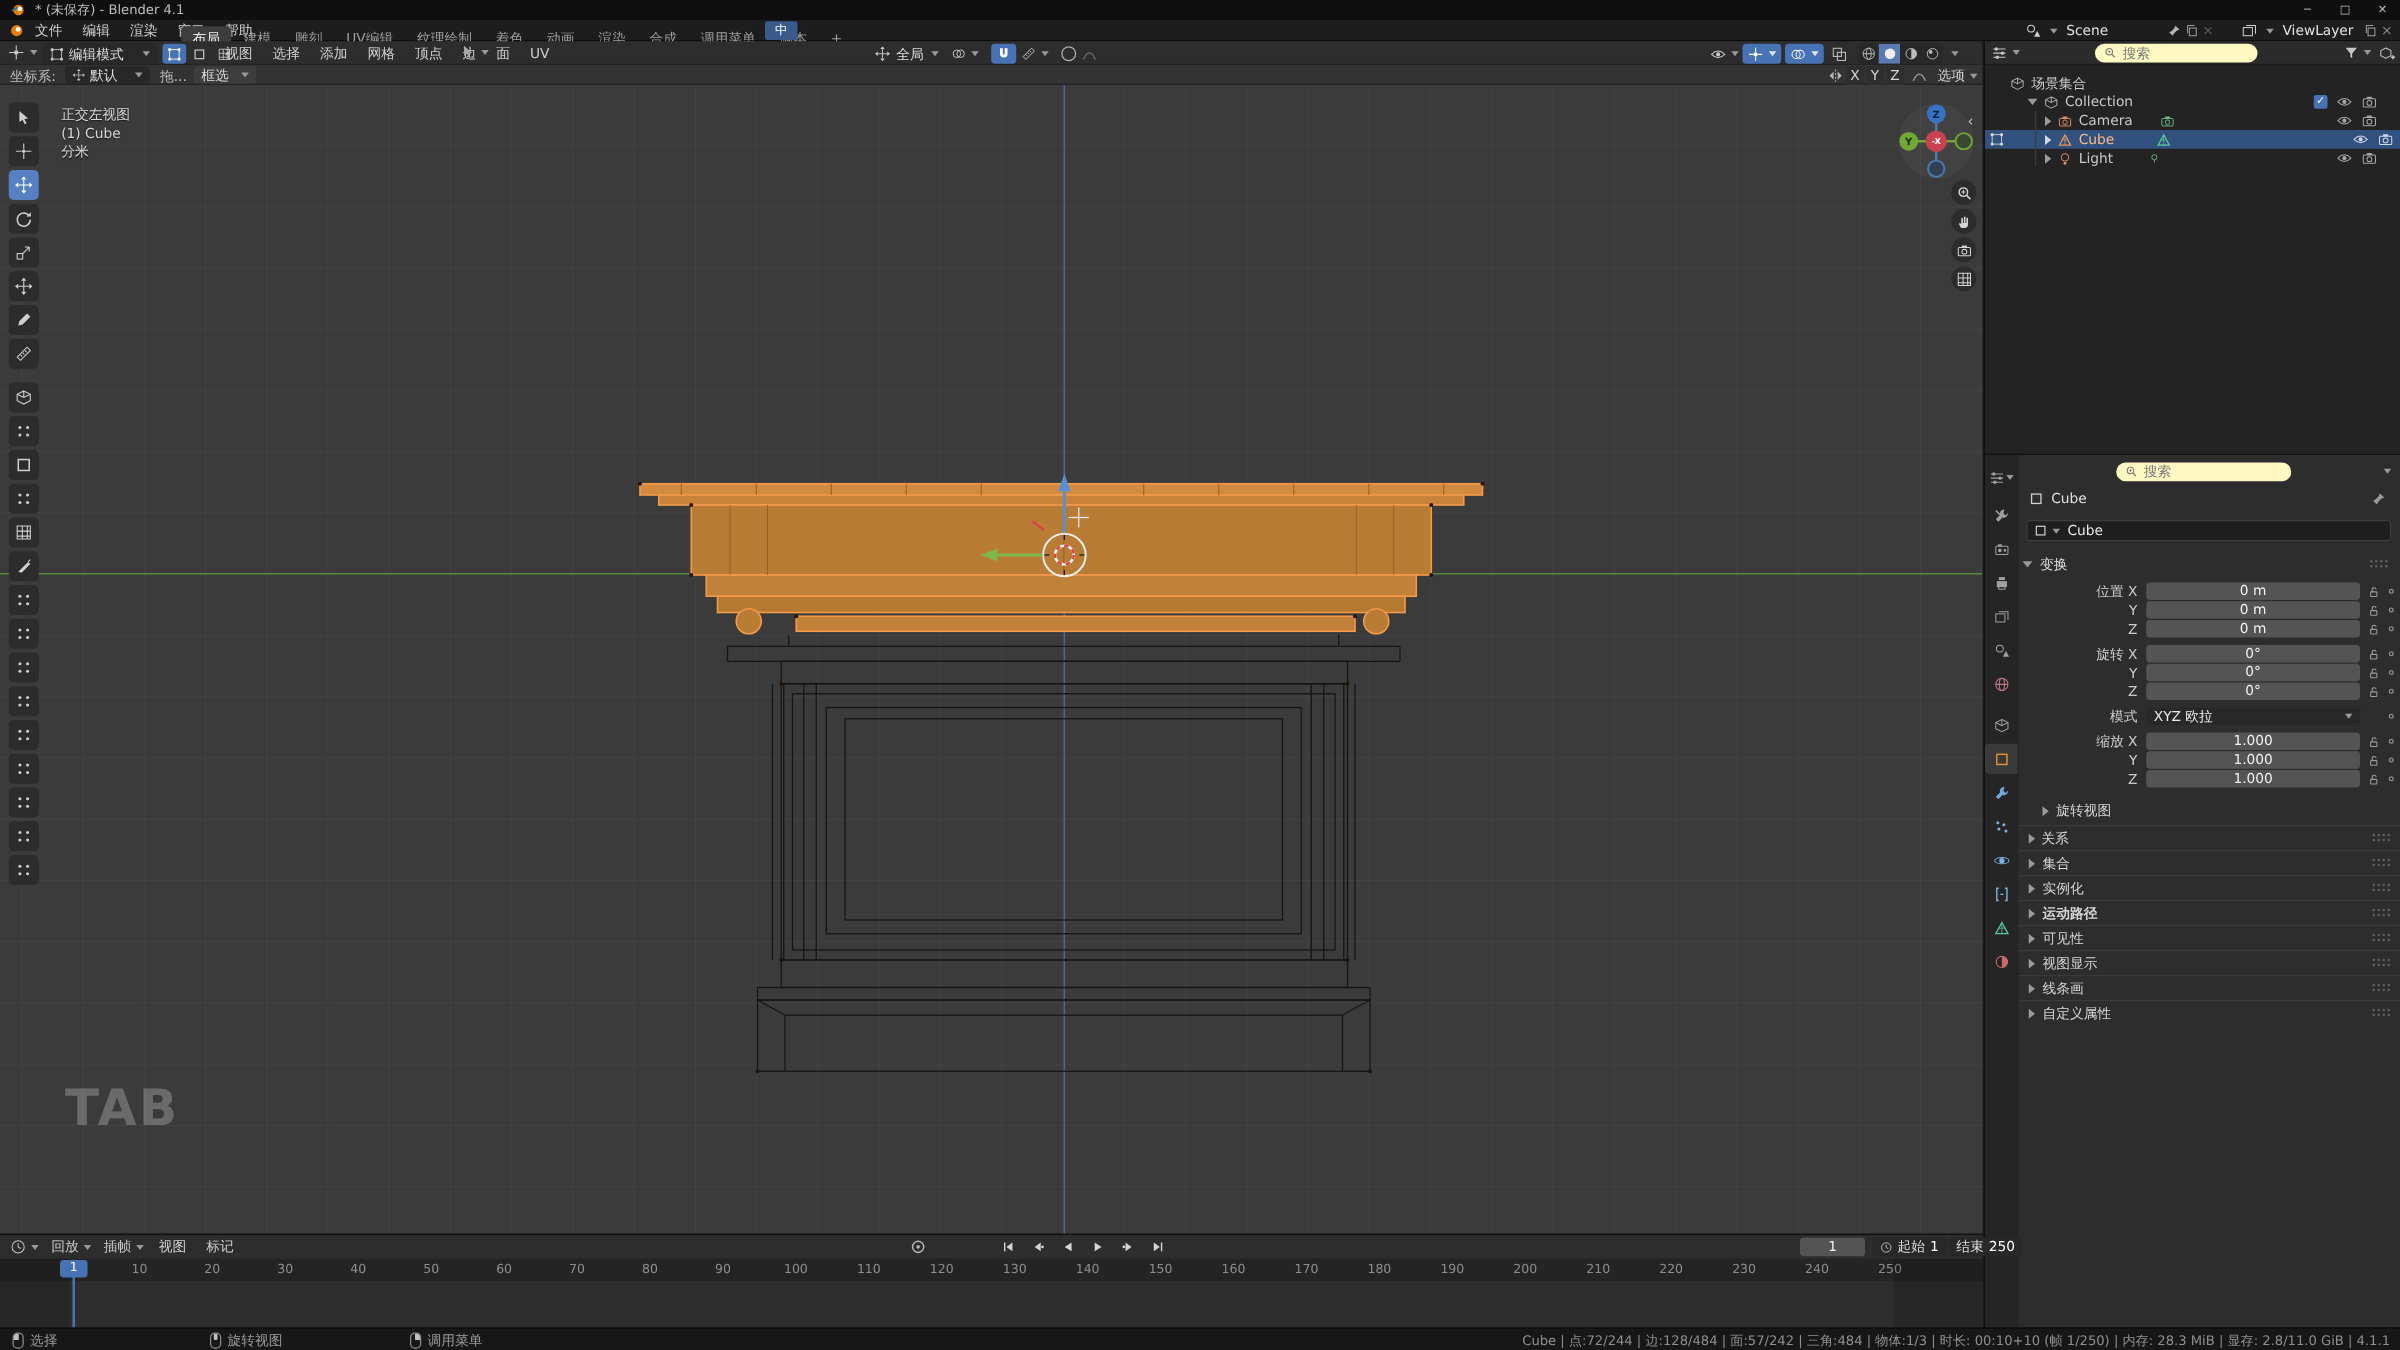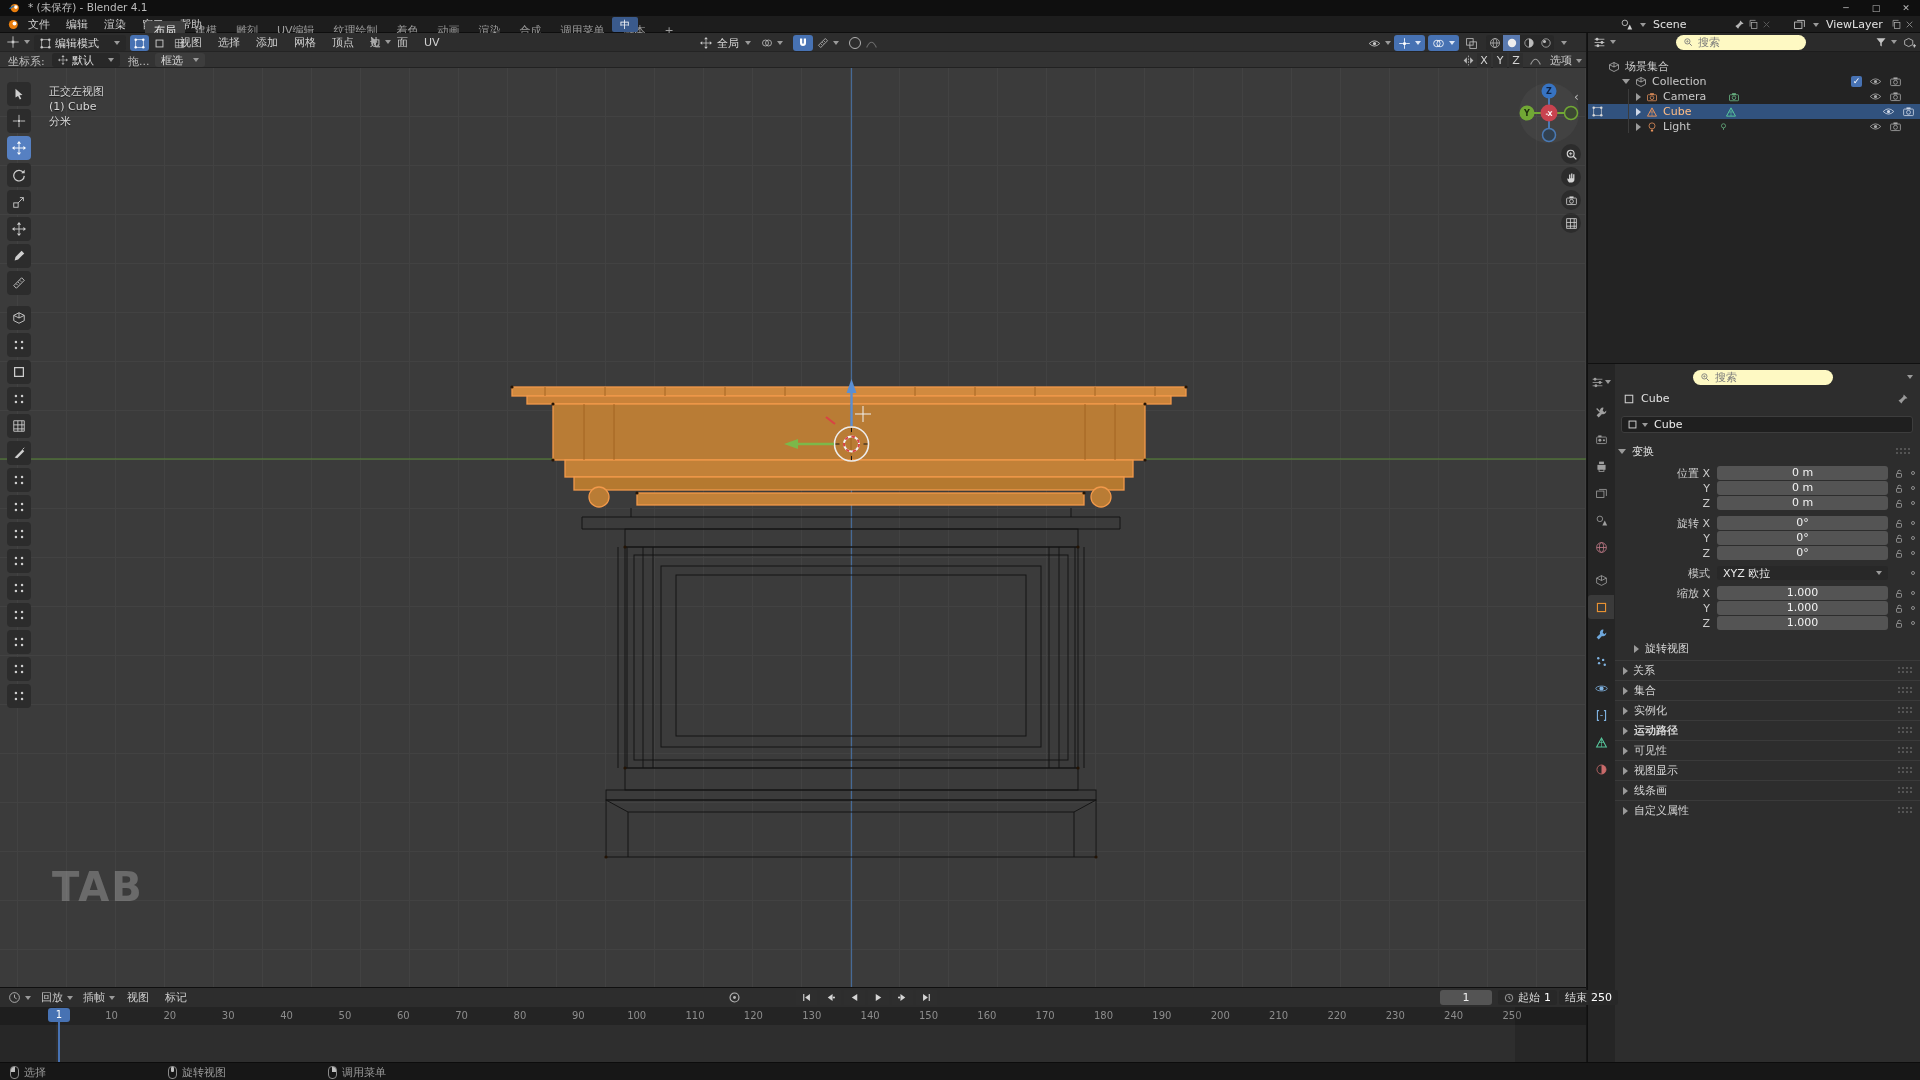--- a/index.html
+++ b/index.html
@@ -1208,13 +1208,14 @@
       </div>
       <div class="hint" style="left: 168px; align-items: center;">
         <span class="mouse mm"></span>
         <div>旋转视图</div>
       </div>
       <div class="hint" style="left: 328px;">
         <span class="mouse mr"></span>
         <div>调用菜单</div>
       </div>
     </div>
+  <span class="a" style="right:8px;top:3px;position:absolute;color:#8f8f8f;font-size:10.5px;white-space:nowrap">Cube | 点:72/244 | 边:128/484 | 面:57/242 | 三角:484 | 物体:1/3 | 时长: 00:10+10 (帧 1/250) | 内存: 28.3 MiB | 显存: 2.8/11.0 GiB | 4.1.1</span>
 </div>
 
 </body></html>

